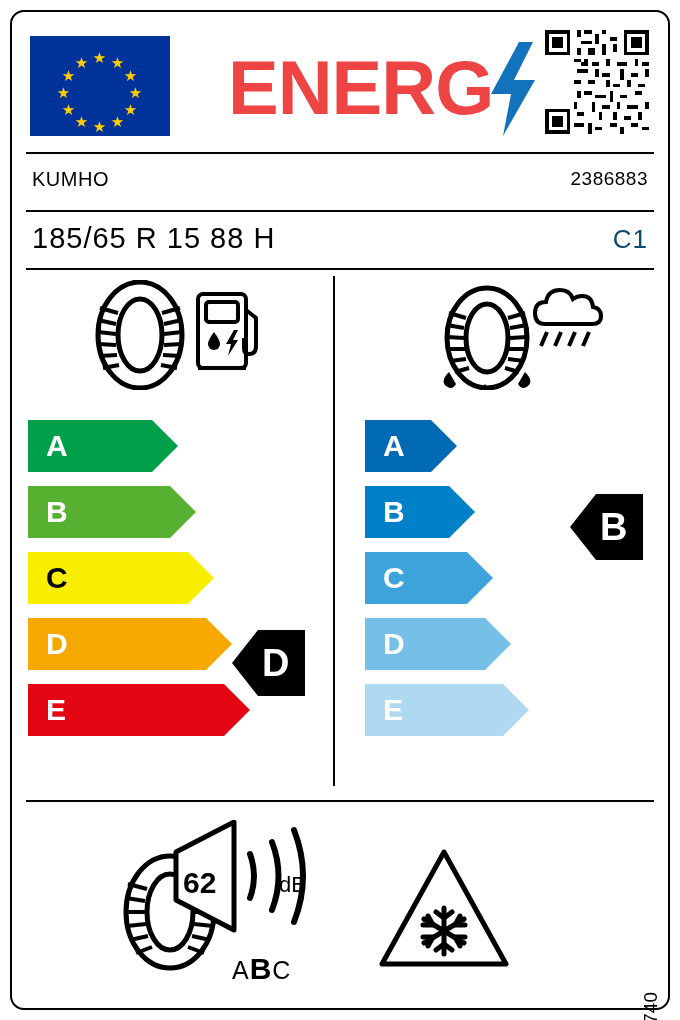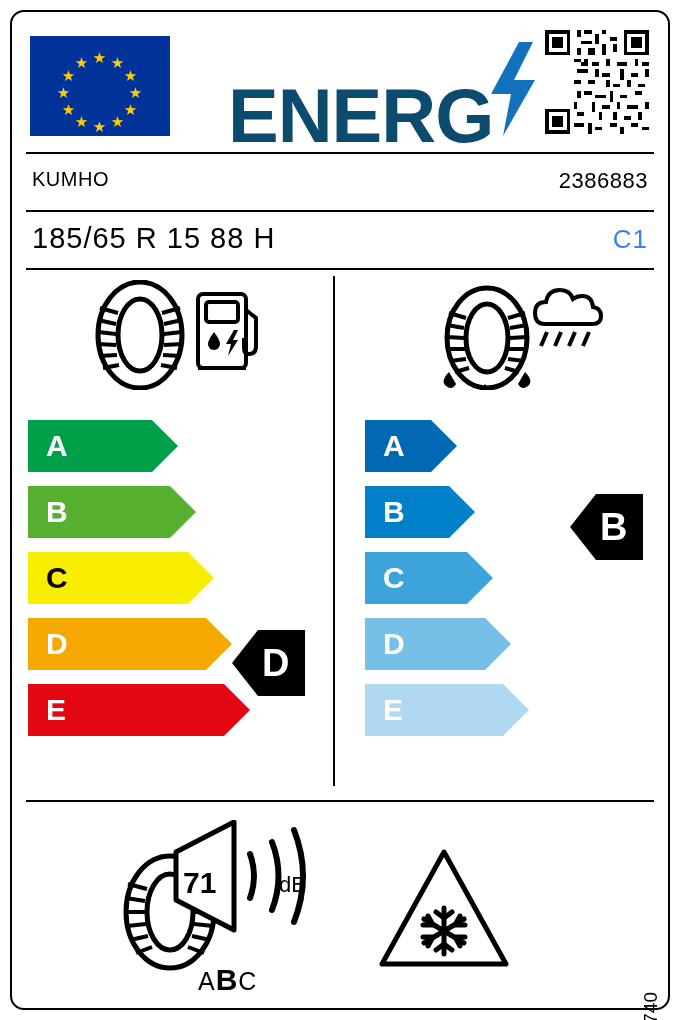--- a/index.html
+++ b/index.html
@@ -48,23 +48,22 @@
     height: 15px;
     text-align: center;
   }
   .energ-text {
     position: absolute;
     left: 228px;
     top: 44px;
     font-size: 76px;
     font-weight: bold;
     letter-spacing: -1px;
-    color: #0c4a6e;
+    color: #ef4444;
     font-family: "Liberation Sans", sans-serif;
-    margin-top: 28px;
   }
   .bolt {
     position: absolute;
     left: 489px;
     top: 42px;
     width: 48px;
     height: 94px;
   }
   .qr {
     position: absolute;
@@ -91,39 +90,39 @@
     left: 32px;
     top: 168px;
     font-size: 20px;
     color: #000;
     letter-spacing: 0.5px;
   }
   .code {
     position: absolute;
     right: 32px;
     top: 168px;
-    font-size: 22px;
+    font-size: 19px;
     color: #000;
     letter-spacing: 0.5px;
   }
   .size {
     position: absolute;
     left: 32px;
     top: 222px;
     font-size: 29px;
     color: #000;
     letter-spacing: 1px;
     text-align: right;
   }
   .classid {
     position: absolute;
     right: 32px;
     top: 224px;
     font-size: 26px;
-    color: #3b82f6;
+    color: #0c4a6e;
     letter-spacing: 1px;
   }
 
   .vdiv {
     position: absolute;
     left: 333px;
     top: 276px;
     width: 0;
     height: 510px;
     border-left: 2px solid #000;
@@ -492,23 +491,23 @@
         <path d="M104 64 L85 69 M106 78 L87 81 M106 92 L87 92 M105 106 L86 104 M102 120 L84 116 M96 133 L80 127"></path>
       </g>
     </g>
     <polygon points="68,32 126,2 126,110 68,80" fill="#fff" stroke="#000" stroke-width="5" stroke-linejoin="round"></polygon>
     <g fill="none" stroke="#000" stroke-width="6" stroke-linecap="round">
       <path d="M142 34 q8 22 0 44"></path>
       <path d="M164 22 q13 34 0 68"></path>
       <path d="M186 10 q18 46 0 92"></path>
     </g>
   </svg>
-  <div class="noise-db" style="left:183px; top:866px;">71</div>
+  <div class="noise-db" style="left:183px; top:866px;">62</div>
   <div class="noise-unit" style="left:236px; top:872px;">dB</div>
-  <div class="abc" style="left:198px; top:952px;margin-top:11px;">
+  <div class="abc" style="left:232px; top:952px;">
     <span>A</span><b>B</b><span>C</span>
   </div>
 
   <svg class="pict" style="left:378px; top:846px; width:132px; height:126px;" viewBox="0 0 132 126">
     <path d="M66 6 L128 118 L4 118 Z" fill="none" stroke="#000" stroke-width="5" stroke-linejoin="round"></path>
     <g stroke="#000" stroke-width="5" stroke-linecap="round">
       <path d="M66 62 L66 108"></path>
       <path d="M46 73 L86 97"></path>
       <path d="M86 73 L46 97"></path>
       <path d="M66 72 L58 66 M66 72 L74 66"></path>

